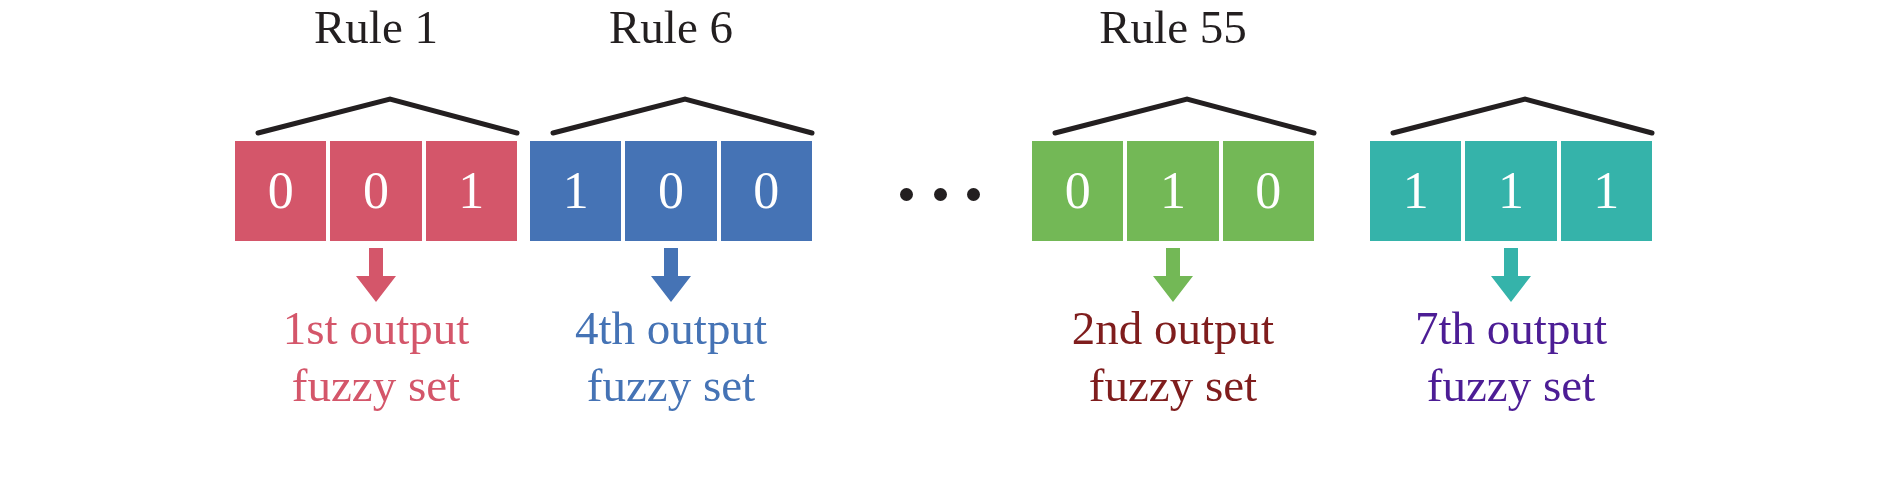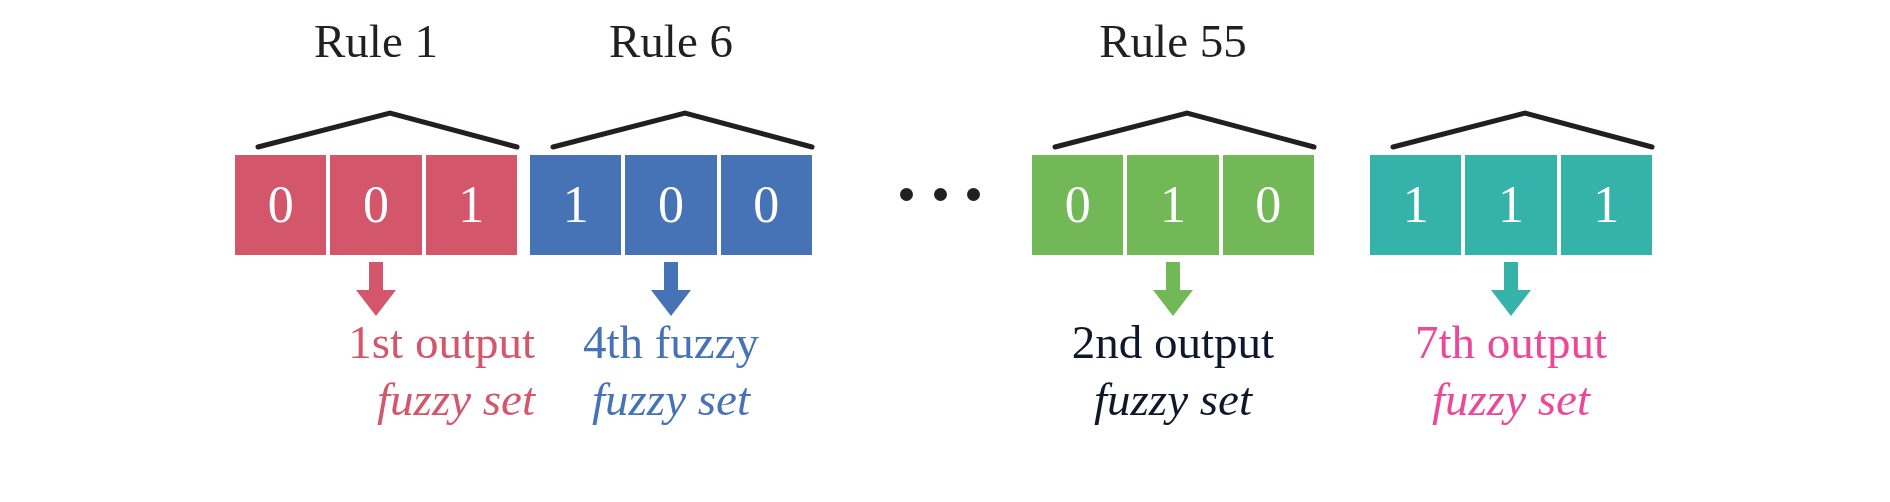--- a/index.html
+++ b/index.html
@@ -12,21 +12,21 @@
   }
   #canvas {
     position: relative;
     width: 1890px;
     height: 502px;
     background: #ffffff;
     overflow: hidden;
   }
   .rule-group {
     position: absolute;
-    top: 14px;
+    top: 0;
     height: 414px;
   }
   .rule-title {
     position: absolute;
     top: 0px;
     left: 0;
     width: 100%;
     text-align: center;
     font-size: 47px;
     line-height: 54px;
@@ -85,21 +85,20 @@
     left: -18px;
     width: calc(100% + 36px);
     text-align: center;
     font-size: 47px;
     line-height: 57px;
     font-family: "Liberation Serif", "DejaVu Serif", serif;
     white-space: nowrap;
   }
   .output-label .l2 {
     display: block;
-    font-style: italic;
   }
   #ellipsis {
     position: absolute;
     top: 168px;
     left: 900px;
     width: 80px;
     height: 52px;
     display: flex;
     align-items: center;
     justify-content: space-between;
@@ -126,21 +125,21 @@
     <div class="bits-row">
       <div class="bit-cell" style="background:#d4566a;">0</div>
       <div class="bit-cell" style="background:#d4566a;">0</div>
       <div class="bit-cell" style="background:#d4566a;">1</div>
     </div>
     <div class="arrow-wrap">
       <svg width="44" height="56" viewBox="0 0 44 56">
         <polygon points="15,0 29,0 29,28 42,28 22,54 2,28 15,28" fill="#d4566a"></polygon>
       </svg>
     </div>
-    <div class="output-label" style="color:#d4566a;text-align:right;">
+    <div class="output-label" style="color:#d4566a;">
       <span class="l1">1st output</span>
       <span class="l2">fuzzy set</span>
     </div>
   </div>
 
   <div class="rule-group" id="g1" style="left:530px; width:282px;">
     <div class="rule-title">Rule 6</div>
     <div class="caret">
       <svg viewBox="0 0 282 48" preserveAspectRatio="none">
         <polyline points="23,41 155,7 282,41" fill="none" stroke="#231f20" stroke-width="5" stroke-linecap="round" stroke-linejoin="miter" vector-effect="non-scaling-stroke"></polyline>
@@ -150,21 +149,21 @@
       <div class="bit-cell" style="background:#4573b5;">1</div>
       <div class="bit-cell" style="background:#4573b5;">0</div>
       <div class="bit-cell" style="background:#4573b5;">0</div>
     </div>
     <div class="arrow-wrap">
       <svg width="44" height="56" viewBox="0 0 44 56">
         <polygon points="15,0 29,0 29,28 42,28 22,54 2,28 15,28" fill="#4573b5"></polygon>
       </svg>
     </div>
     <div class="output-label" style="color:#4573b5;">
-      <span class="l1">4th fuzzy</span>
+      <span class="l1">4th output</span>
       <span class="l2">fuzzy set</span>
     </div>
   </div>
 
   <div id="ellipsis">
     <span class="dot"></span>
     <span class="dot"></span>
     <span class="dot"></span>
   </div>
 
@@ -178,21 +177,21 @@
     <div class="bits-row">
       <div class="bit-cell" style="background:#73b856;">0</div>
       <div class="bit-cell" style="background:#73b856;">1</div>
       <div class="bit-cell" style="background:#73b856;">0</div>
     </div>
     <div class="arrow-wrap">
       <svg width="44" height="56" viewBox="0 0 44 56">
         <polygon points="15,0 29,0 29,28 42,28 22,54 2,28 15,28" fill="#73b856"></polygon>
       </svg>
     </div>
-    <div class="output-label" style="color:#0f172a;">
+    <div class="output-label" style="color:#7f1d1d;">
       <span class="l1">2nd output</span>
       <span class="l2">fuzzy set</span>
     </div>
   </div>
 
   <div class="rule-group" id="g3" style="left:1370px; width:282px;">
     <div class="caret">
       <svg viewBox="0 0 282 48" preserveAspectRatio="none">
         <polyline points="23,41 155,7 282,41" fill="none" stroke="#231f20" stroke-width="5" stroke-linecap="round" stroke-linejoin="miter" vector-effect="non-scaling-stroke"></polyline>
       </svg>
@@ -200,19 +199,19 @@
     <div class="bits-row">
       <div class="bit-cell" style="background:#35b3aa;">1</div>
       <div class="bit-cell" style="background:#35b3aa;">1</div>
       <div class="bit-cell" style="background:#35b3aa;">1</div>
     </div>
     <div class="arrow-wrap">
       <svg width="44" height="56" viewBox="0 0 44 56">
         <polygon points="15,0 29,0 29,28 42,28 22,54 2,28 15,28" fill="#35b3aa"></polygon>
       </svg>
     </div>
-    <div class="output-label" style="color:#ec4899;">
+    <div class="output-label" style="color:#4c1d95;">
       <span class="l1">7th output</span>
       <span class="l2">fuzzy set</span>
     </div>
   </div>
 
 </div>
 
 </body></html>

